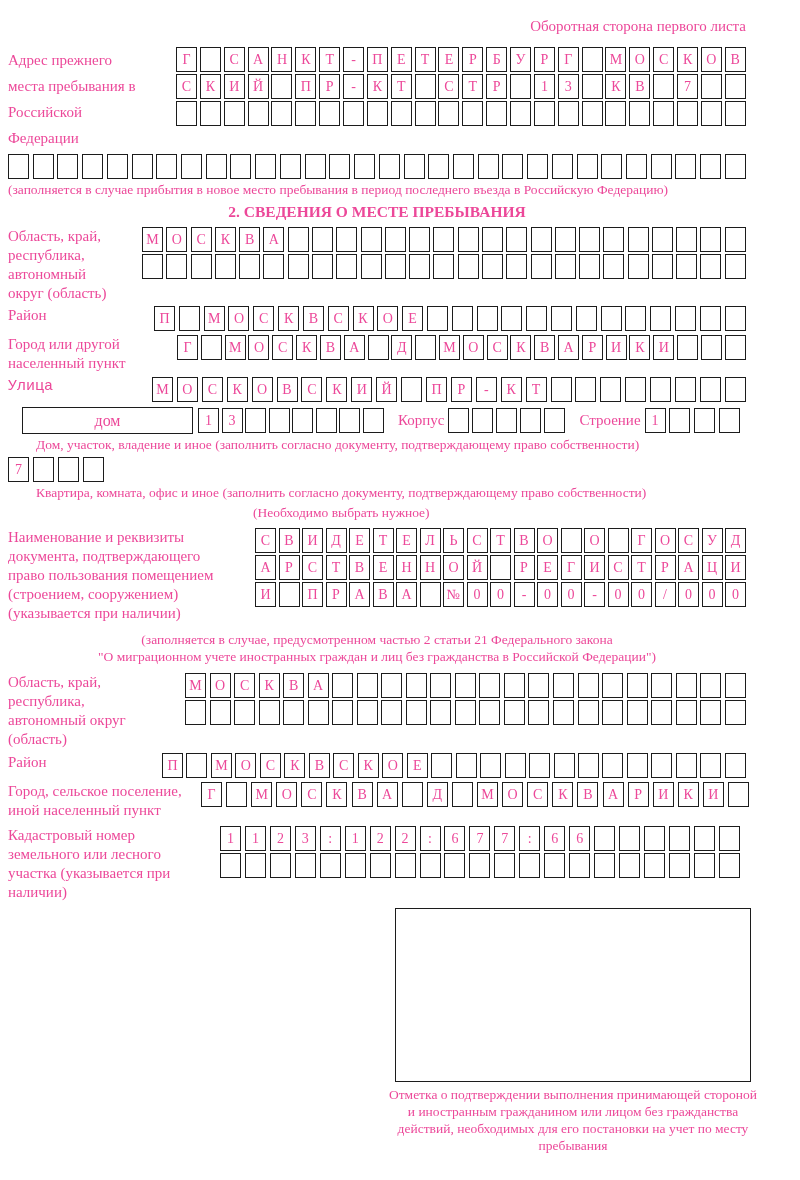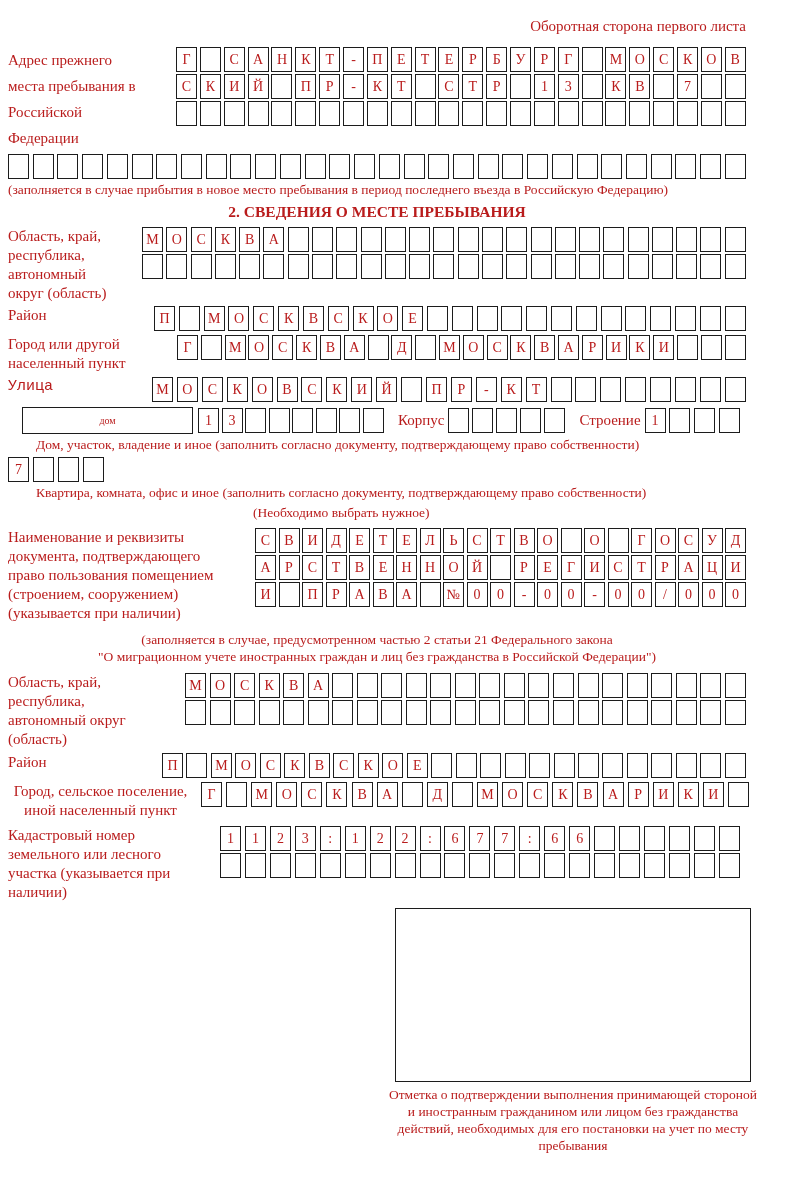--- a/index.html
+++ b/index.html
@@ -1,32 +1,32 @@
 <!DOCTYPE html>
 <html lang="ru"><head>
 <meta charset="utf-8">
 <style>
   html,body{margin:0;padding:0;background:#ffffff;}
   .page{
     width:800px;height:1180px;box-sizing:border-box;
-    padding:14px 54px 0 8px;background:#ffffff;color:#b91c1c;
+    padding:14px 54px 0 8px;background:#ffffff;color:#ec4899;
     font-family:"Liberation Serif","DejaVu Serif",serif;
     position:relative;overflow:hidden;
   }
   .hdr{font-size:15px;text-align:right;margin:4px 0 12px;}
   .h2{font-size:15.5px;font-weight:bold;text-align:center;margin:2px 0 6px;width:738px;}
   .row{display:flex;align-items:flex-start;}
   .col>* + *{margin-top:2px;}
   .lbl{font-size:15px;line-height:19px;flex-shrink:0;}
   .lbl-prev{width:130px;margin-right:38px;line-height:26px;}
   .lbl-oblast{width:112px;margin-right:22px;}
   .lbl-oblast2{width:140px;margin-right:30px;}
   .lbl-raion{width:146px;}
   .lbl-gorod{width:132px;margin-right:37px;}
-  .lbl-gorod2{width:185px;margin-right:8px;text-align:center;}
+  .lbl-gorod2{width:185px;margin-right:8px;}
   .lbl-ulitsa{width:144px;font-family:Liberation Mono, monospace;}
   .lbl-doc{width:212px;margin-right:35px;}
   .lbl-kad{width:170px;margin-right:42px;}
   .cellrow{display:flex;justify-content:space-between;flex-shrink:0;}
   .cell{
     width:21px;height:25px;box-sizing:border-box;border:1.5px solid #1c1c1c;
     display:inline-flex;align-items:center;justify-content:center;
     font-size:14px;line-height:1;background:#fff;
   }
   .w-top{width:570px;}
@@ -45,21 +45,21 @@
   .w-stroenie{width:95px;}
   .w-kvart{width:96px;}
   .caption{font-size:13.5px;text-align:left;width:738px;margin:3px 0 5px;}
   .note{font-size:13.5px;line-height:17px;}
   .indent{margin:2px 0 2px 28px;}
   .center{text-align:center;width:738px;}
   .dom-row{display:flex;align-items:center;margin-top:4px;margin-bottom:2px;}
   .wide-box{
     box-sizing:border-box;border:1.5px solid #1c1c1c;height:27px;
     display:flex;align-items:center;justify-content:center;
-    font-size:10px;background:#fff;flex-shrink:0;
+    font-size:16px;background:#fff;flex-shrink:0;
   }
   .dom-box{width:171px;margin-left:14px;margin-right:5px;}
   .kvartira-box{width:205px;margin-left:14px;margin-right:5px;}
   .inline-lbl{font-size:15px;margin:0 4px 0 14px;flex-shrink:0;text-align:center;}
   .mesto-row{display:flex;align-items:center;font-size:15px;margin-top:6px;}
   .chk{
     width:21px;height:26px;box-sizing:border-box;border:1.5px solid #1c1c1c;
     display:inline-flex;align-items:center;justify-content:center;
     font-size:15px;flex-shrink:0;background:#fff;
   }

